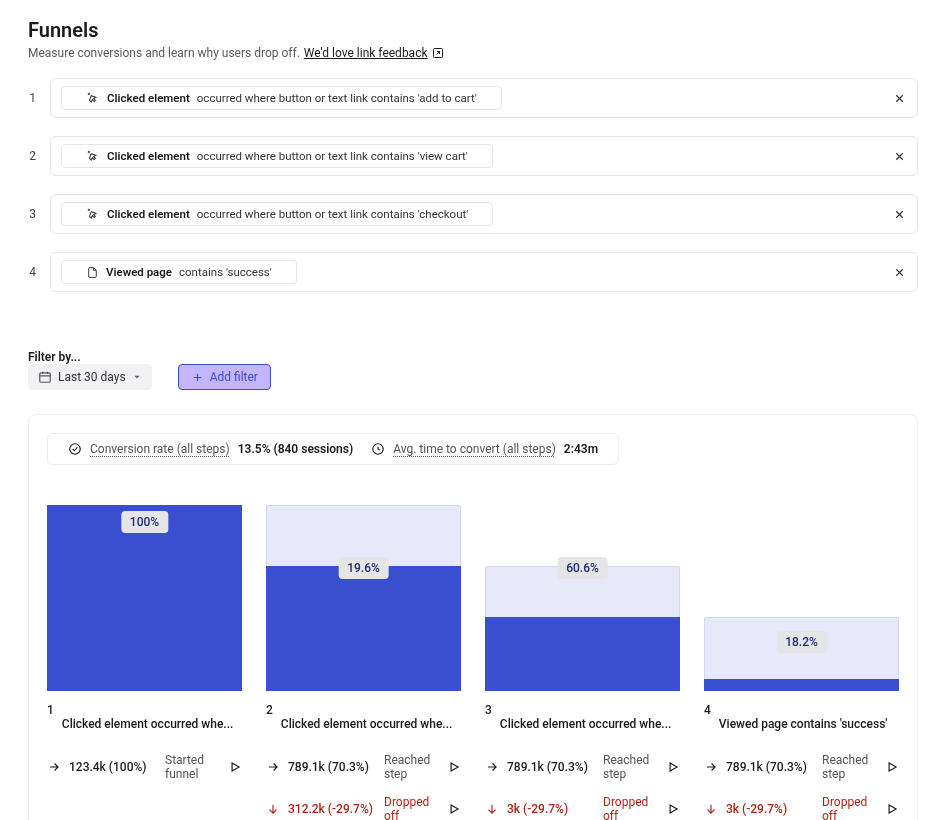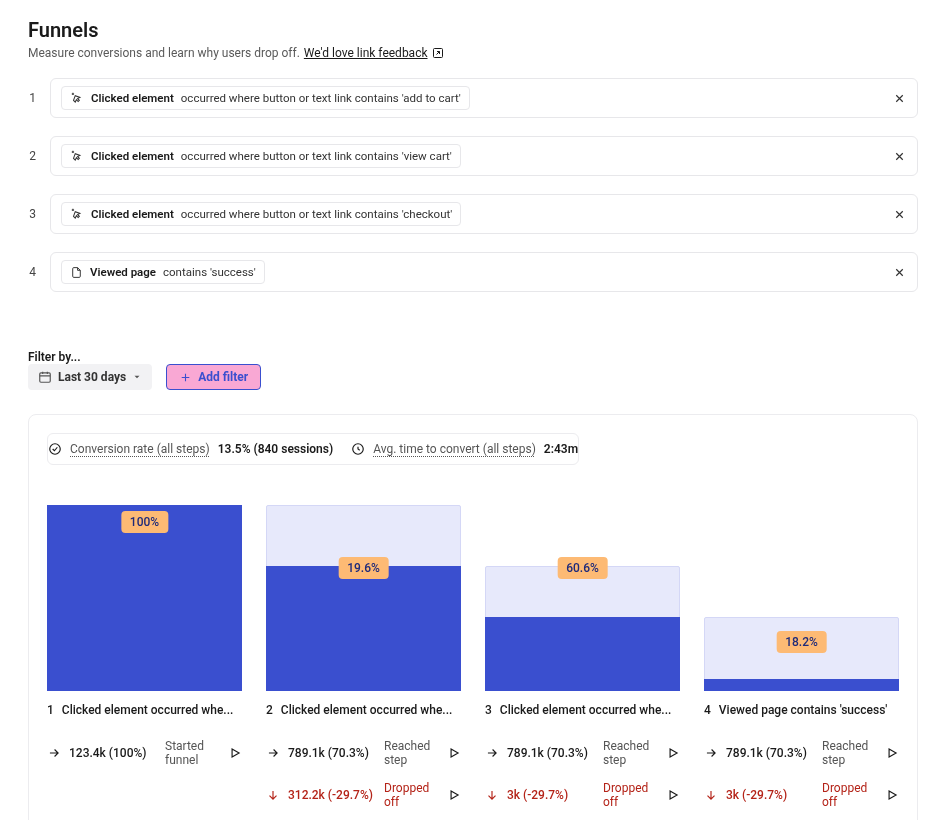--- a/index.html
+++ b/index.html
@@ -23,88 +23,88 @@
     border:1px solid #e7e7ea;
     border-radius:6px;
     padding:7px 10px;
     display:flex;
     align-items:center;
     justify-content:space-between;
   }
   .step-pill {
     display:inline-flex; align-items:center; gap:7px;
     border:1px solid #e7e7ea; border-radius:4px;
-    padding:4px 8px; font-size:11.5px; color:#333;
+    padding:4px 24px; font-size:11.5px; color:#333;
   }
   .step-pill .strong { font-weight:600; color:#1a1a1a; }
   .close-btn { width:16px; height:16px; display:flex; align-items:center; justify-content:center; color:#333; cursor:pointer; }
   
   .filter-section { margin-top:58px; }
   .filter-label { font-size:12px; font-weight:600; }
-  .filter-row { display:flex; gap:14px;font-weight:bold; }
+  .filter-row { display:flex; gap:26px; }
   .chip {
     display:inline-flex; align-items:center; gap:6px;
     background:#f2f2f4;
     border-radius:4px;
     padding:6px 10px;
     font-size:12px;
     color:#333;
     cursor:pointer;
   }
   .chip svg, .chip .caret { color:#555; }
   .add-filter-btn {
     display:inline-flex; align-items:center; gap:6px;
     border:1px solid #3a4fcf;
     color:#3a4fcf;
-    background:#f9a8d4;
+    background:#c4b5fd;
     border-radius:4px;
     padding:5px 12px;
     font-size:12px;
     cursor:pointer;
     justify-content:center;
   }
   
   .results {
     margin-top:24px;
     border:1px solid #ececef;
     border-radius:8px;
     padding:18px 18px 40px 18px;
   }
   .summary-box {
     display:inline-flex; align-items:center; gap:18px;
     border:1px solid #ececef;
     border-radius:6px;
-    padding:8px 0;
+    padding:8px 20px;
     font-size:12px;
   }
   .summary-item { display:flex; align-items:center; gap:8px; }
   .summary-item .lbl { color:#555; text-decoration:underline dotted; text-underline-offset:3px; }
   .summary-item .val { font-weight:600; }
   
   .chart-row { display:flex; gap:24px; margin-top:40px; align-items:flex-start; }
   .chart-col { flex:1; min-width:0; }
   .bar-wrap { height:186px; position:relative; }
   .bar-bg {
     position:absolute; left:0; right:0; bottom:0;
     background:#e7e9fb; border:1px solid #d4d7f6; border-radius:2px;
   }
   .bar-fill {
     position:absolute; left:0; right:0; bottom:0;
     background:#3a4fcf;
   }
   .bar-badge {
     position:absolute; left:50%; transform:translateX(-50%);
-    background:#fdba74; color:#1e2a7a;
+    background:#e5e5e5; color:#1e2a7a;
     padding:4px 9px; border-radius:4px;
     font-size:12px; font-weight:500;
     white-space:nowrap;
   }
   .col-title { margin-top:12px; display:flex; gap:8px; font-size:12px; }
   .col-title .n { font-weight:500; }
-  .col-title .t { font-weight:500; color:#1a1a1a; white-space:nowrap; overflow:hidden; text-overflow:ellipsis; }
+  .col-title .t { font-weight:500; color:#1a1a1a; white-space:nowrap; overflow:hidden; text-overflow:ellipsis;margin-top:14px; }
   
   .metric-rows { margin-top:22px; display:flex; flex-direction:column; gap:14px; }
   .metric-row { display:flex; align-items:center; gap:8px; font-size:12px; }
   .metric-row .arrow-ic { width:14px; flex-shrink:0; display:flex; }
   .metric-row .val { font-weight:500; min-width:88px; }
   .metric-row .val.drop { color:#b42318; }
   .metric-row .lbl { color:#555; flex:1; }
   .metric-row .lbl.drop { color:#b42318; }
   .play-ic { width:14px; height:14px; cursor:pointer; flex-shrink:0; }
   

